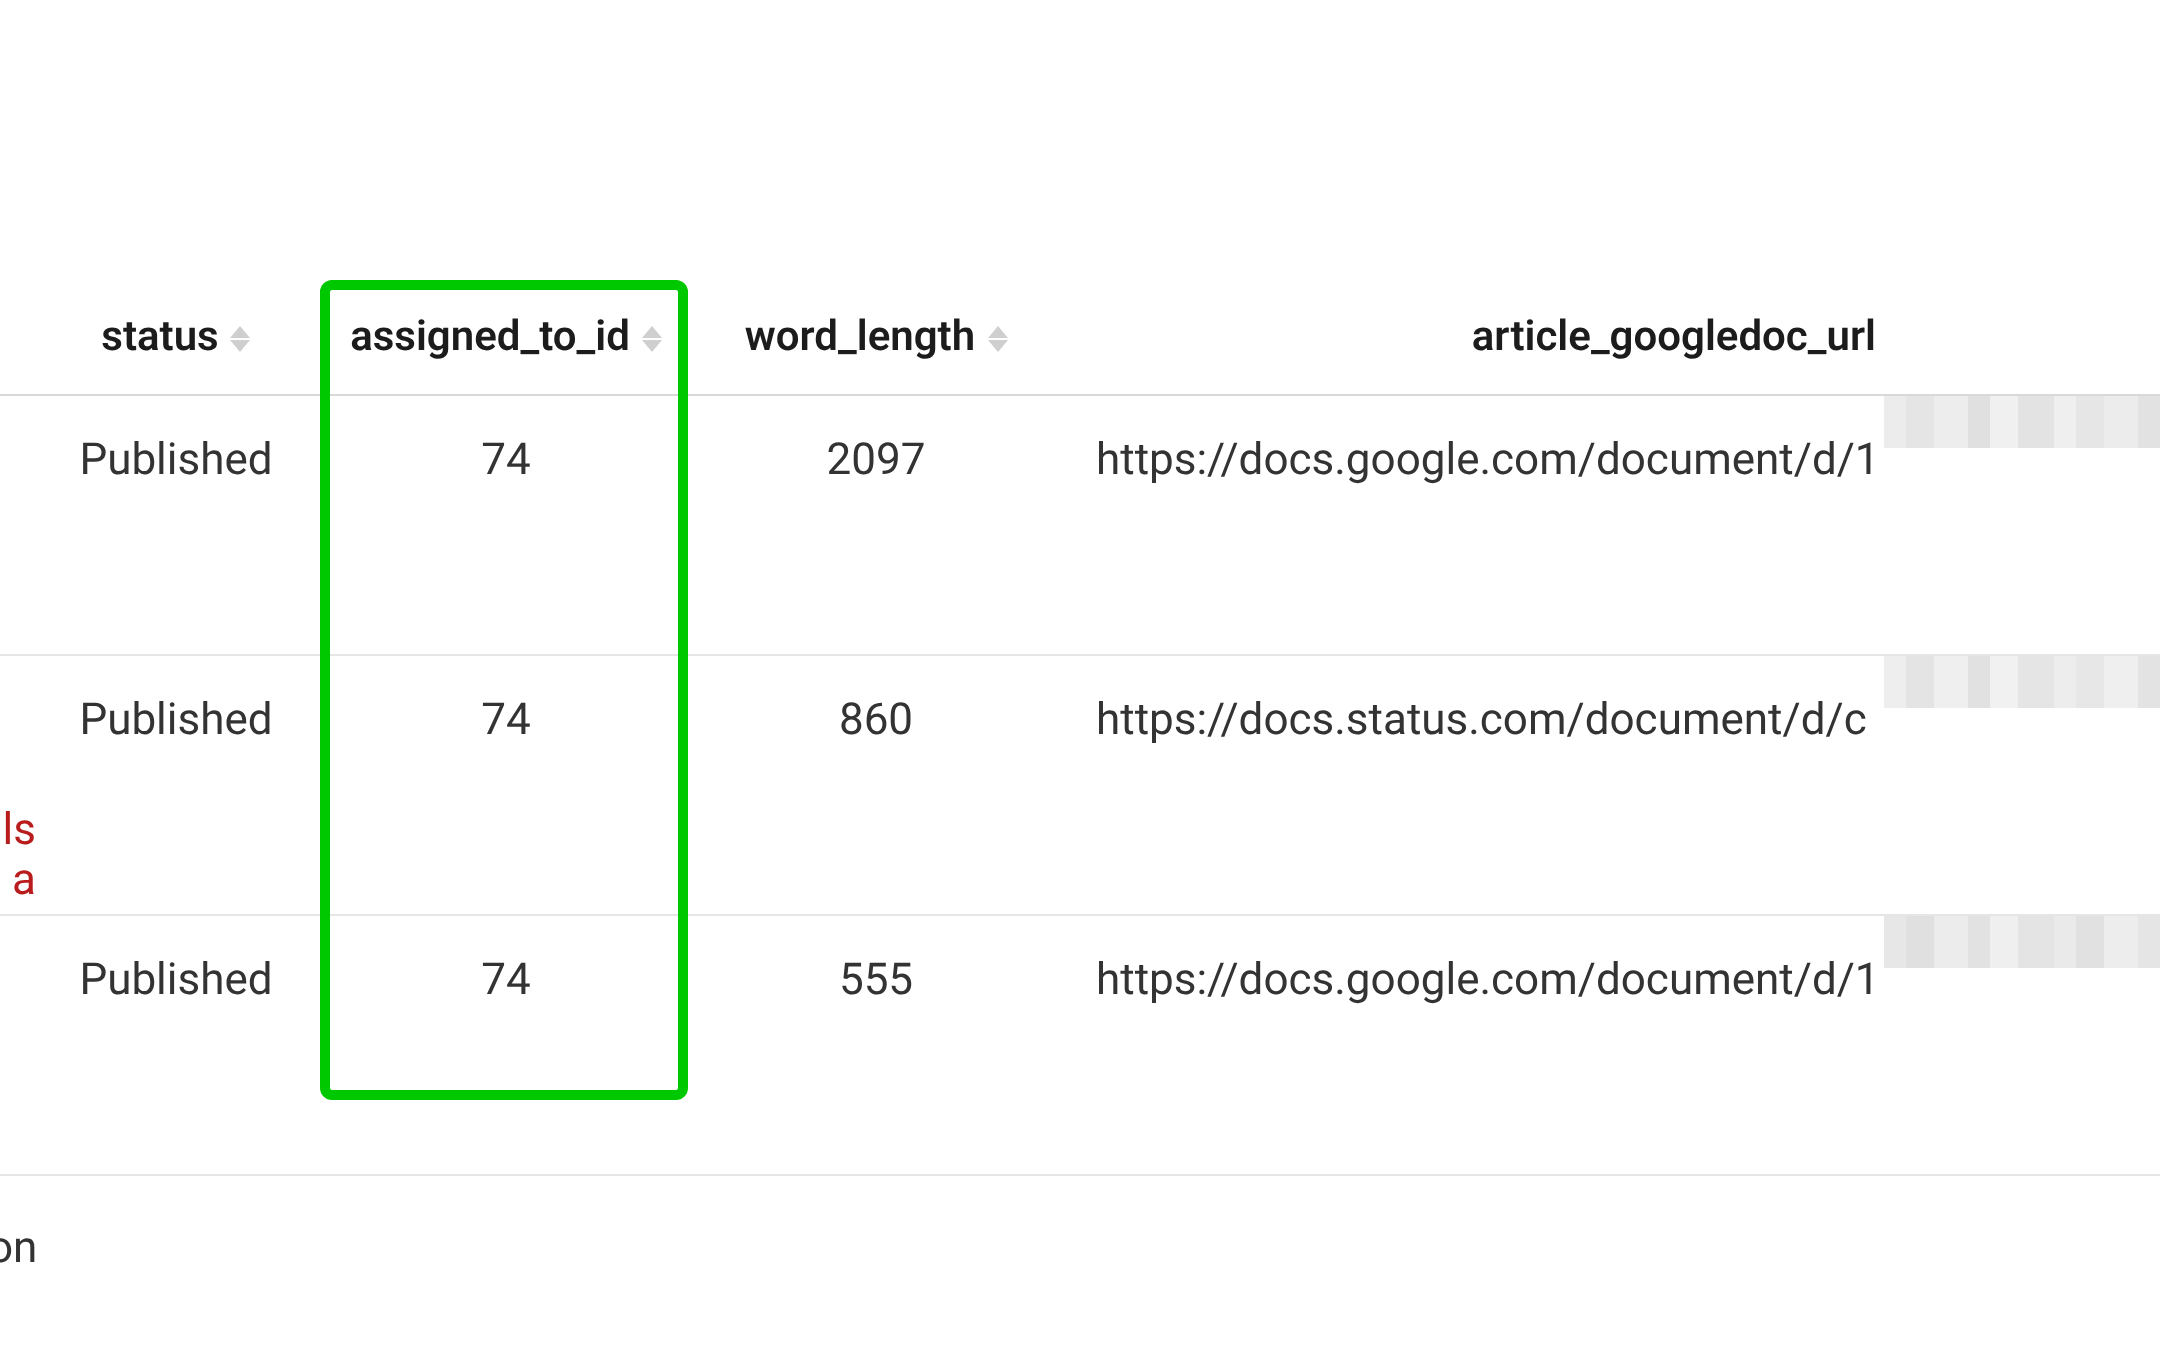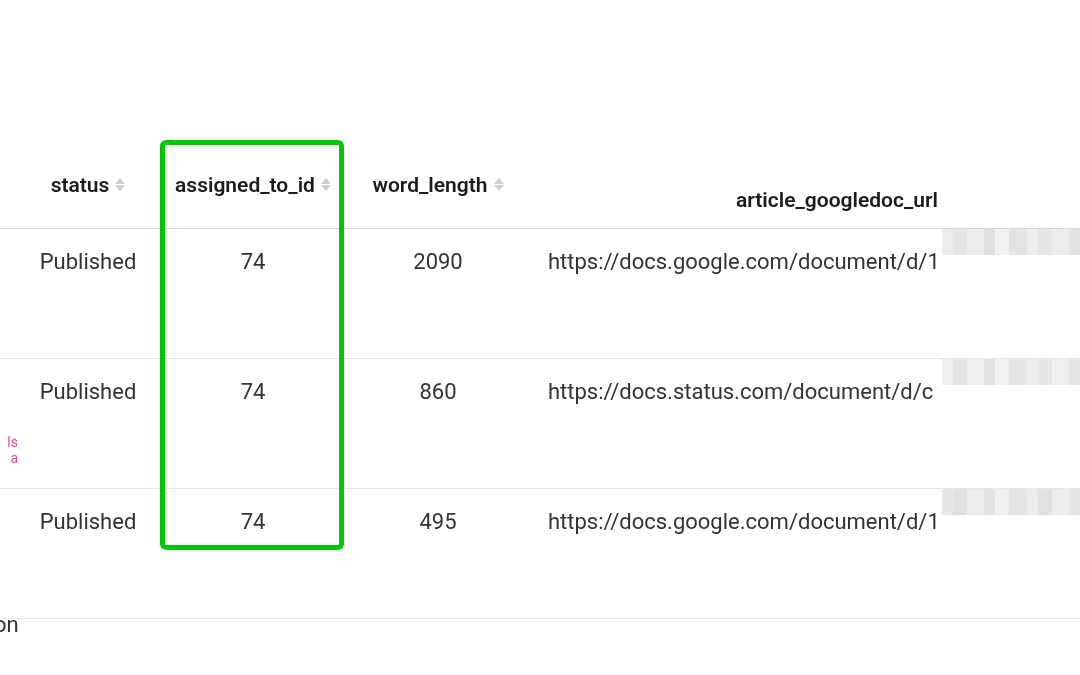--- a/index.html
+++ b/index.html
@@ -79,21 +79,20 @@
       text-align: center;
       padding-left: 20px;
       white-space: nowrap;
       overflow: hidden;
     }
     .col-right-frag { width: auto; text-align: left; padding: 0; }
     thead th.col-url .th-inner {
       justify-content: flex-end;
       width: 100%;
       display: flex;
-      margin-top: 31px;
     }
     thead th.col-url {
       text-align: right;
       padding-right: 0;
     }
     .highlight-box {
       position: absolute;
       border: 5px solid #00c800;
       border-radius: 6px;
       pointer-events: none;
@@ -107,22 +106,22 @@
       display: flex;
       gap: 0;
       height: 26px;
       margin-top: 0;
     }
     .blur-strip span {
       display: inline-block;
       height: 100%;
     }
     .frag {
-      font-size: 14px;
-      color: #ec4899;
+      font-size: 22px;
+      color: #b91c1c;
       white-space: nowrap;
       overflow: hidden;
     }
     .frag2-wrap{
         position: relative;
         top: 55px;
     }
     .frag-top-right{
       position: absolute;
       top: 612px;
@@ -195,21 +194,21 @@
           </span>
         </th>
         <th class="col-right-frag"></th>
       </tr>
     </thead>
     <tbody id="tbody">
         <tr>
           <td class="col-left-frag"></td>
           <td class="col-status">Published</td>
           <td class="col-assigned">74</td>
-          <td class="col-word">2090</td>
+          <td class="col-word">2097</td>
           <td class="col-url">https://docs.google.com/document/d/1</td>
           <td class="col-right-frag">
             <div class="blur-wrap">
               <div class="blur-strip">
                 <span style="background: rgb(236, 236, 236); width: 18px;"></span>
                 <span style="background: rgb(229, 229, 229); width: 24px;"></span>
                 <span style="background: rgb(237, 237, 237); width: 30px;"></span>
                 <span style="background: rgb(224, 224, 224); width: 18px;"></span>
                 <span style="background: rgb(240, 240, 240); width: 24px;"></span>
                 <span style="background: rgb(227, 227, 227); width: 30px;"></span>
@@ -246,21 +245,21 @@
                 <span style="background: rgb(239, 239, 239); width: 30px;"></span>
                 <span style="background: rgb(227, 227, 227); width: 18px;"></span>
               </div>
             </div>
           </td>
         </tr>
         <tr>
           <td class="col-left-frag"></td>
           <td class="col-status">Published</td>
           <td class="col-assigned">74</td>
-          <td class="col-word">495</td>
+          <td class="col-word">555</td>
           <td class="col-url">https://docs.google.com/document/d/1</td>
           <td class="col-right-frag">
             <div class="blur-wrap">
               <div class="blur-strip">
                 <span style="background: rgb(231, 231, 231); width: 18px;"></span>
                 <span style="background: rgb(224, 224, 224); width: 24px;"></span>
                 <span style="background: rgb(236, 236, 236); width: 30px;"></span>
                 <span style="background: rgb(226, 226, 226); width: 18px;"></span>
                 <span style="background: rgb(239, 239, 239); width: 24px;"></span>
                 <span style="background: rgb(228, 228, 228); width: 30px;"></span>

